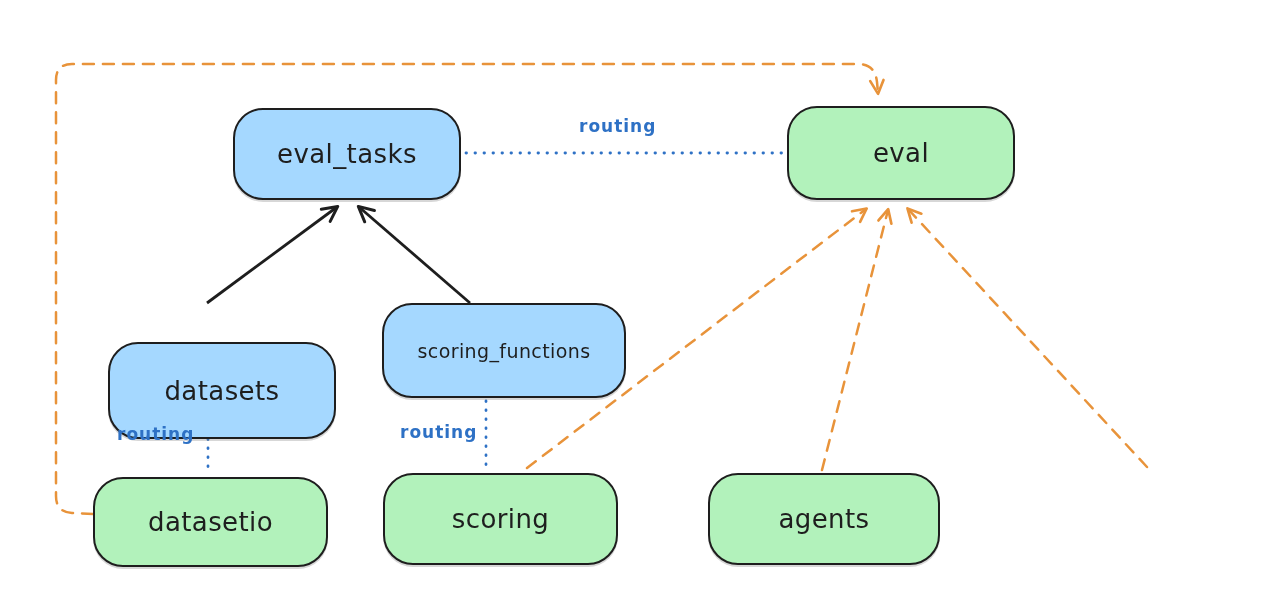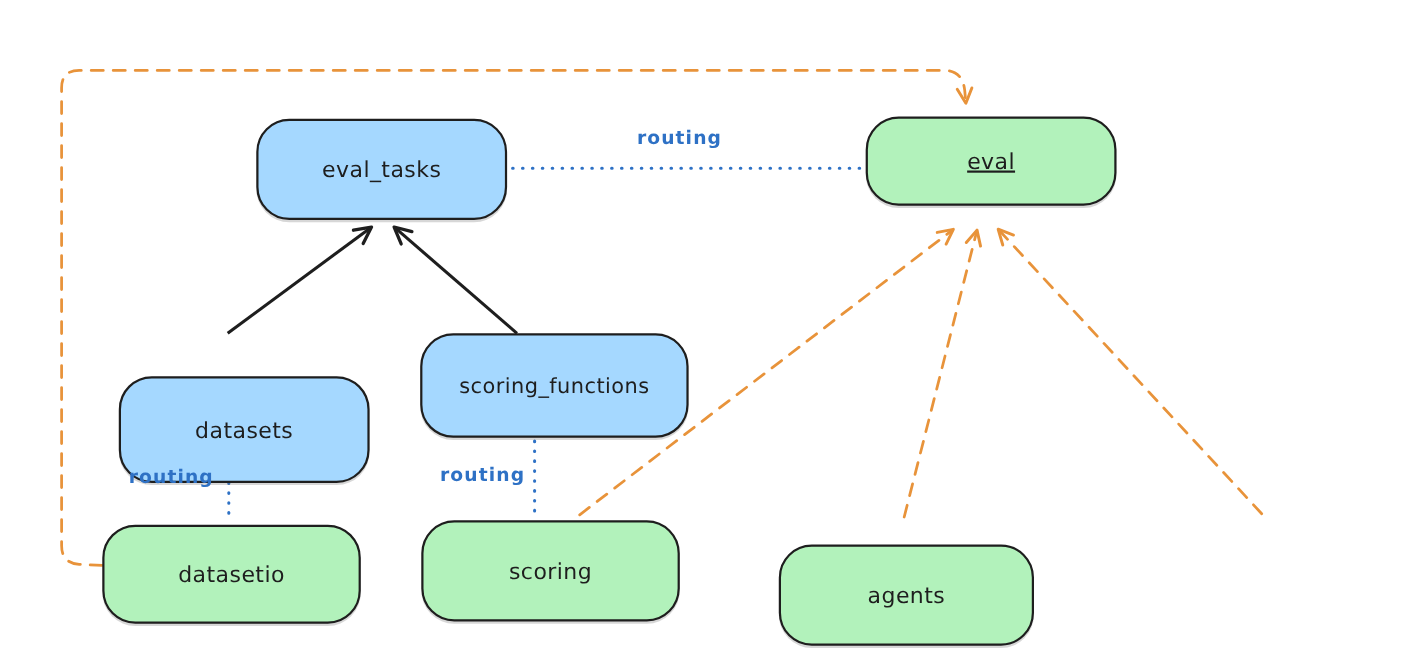--- a/index.html
+++ b/index.html
@@ -18,21 +18,21 @@
     height: 596px;
   }
   .node {
     position: absolute;
     box-sizing: border-box;
     border: 2.5px solid var(--stroke, #1e1e1e);
     border-radius: 30px;
     display: flex;
     align-items: center;
     justify-content: center;
-    font-size: 20px;
+    font-size: 26px;
     color: var(--stroke, #1e1e1e);
     letter-spacing: 0.4px;
     white-space: nowrap;
     box-shadow: 0 2px 0 rgba(110,110,110,0.28);
   }
   .node.blue  { background: var(--blue-fill, #a5d8ff); }
   .node.green { background: var(--green-fill, #b2f2bb); }
   .edge-label {
     position: absolute;
     color: var(--routing-blue, #2e71c5);
@@ -75,41 +75,41 @@
     <path class="stroke-orange" d="M527,468 L866,209" marker-end="url(#arrow-orange)"></path>
     <path class="stroke-orange" d="M822,470 L888,210" marker-end="url(#arrow-orange)"></path>
     <path class="stroke-orange" d="M1147,467 L908,209" marker-end="url(#arrow-orange)"></path>
     <path class="stroke-orange" d="M93,514 L72,513 Q56,512 56,496 L56,80 Q56,64 72,64 L858,64 Q875,64 877,82 L878,93" marker-end="url(#arrow-orange)"></path>
   </svg>
 
   <div class="node blue" style="left:233px; top:108px;  width:228px; height:92px;">
     <span>eval_tasks</span>
   </div>
 
-  <div class="node green" style="left:787px; top:106px;  width:228px; height:81px;text-decoration:underline;">
+  <div class="node green" style="left:787px; top:106px;  width:228px; height:94px;">
     <span>eval</span>
   </div>
 
   <div class="node blue" style="left:108px;  top:303px;  width:228px; height:97px;margin-top:39px;">
     <span>datasets</span>
   </div>
 
   <div class="node blue" style="left:382px; top:303px;  width:244px; height:95px; font-size:19px;">
     <span>scoring_functions</span>
   </div>
 
   <div class="node green" style="left:383px; top:473px;  width:235px; height:92px;">
     <span>scoring</span>
   </div>
 
   <div class="node green" style="left:93px;  top:477px;  width:235px; height:90px;">
     <span>datasetio</span>
   </div>
 
-  <div class="node green" style="left:708px; top:473px;  width:232px; height:92px;margin-top:22px;">
+  <div class="node green" style="left:708px; top:473px;  width:232px; height:92px;">
     <span>agents</span>
   </div>
 
 
   <div class="edge-label" style="left:579px; top:116px;">routing</div>
 
   <div class="edge-label" style="left:117px; top:424px;">routing</div>
 
   <div class="edge-label" style="left:400px; top:422px;">routing</div>
 

